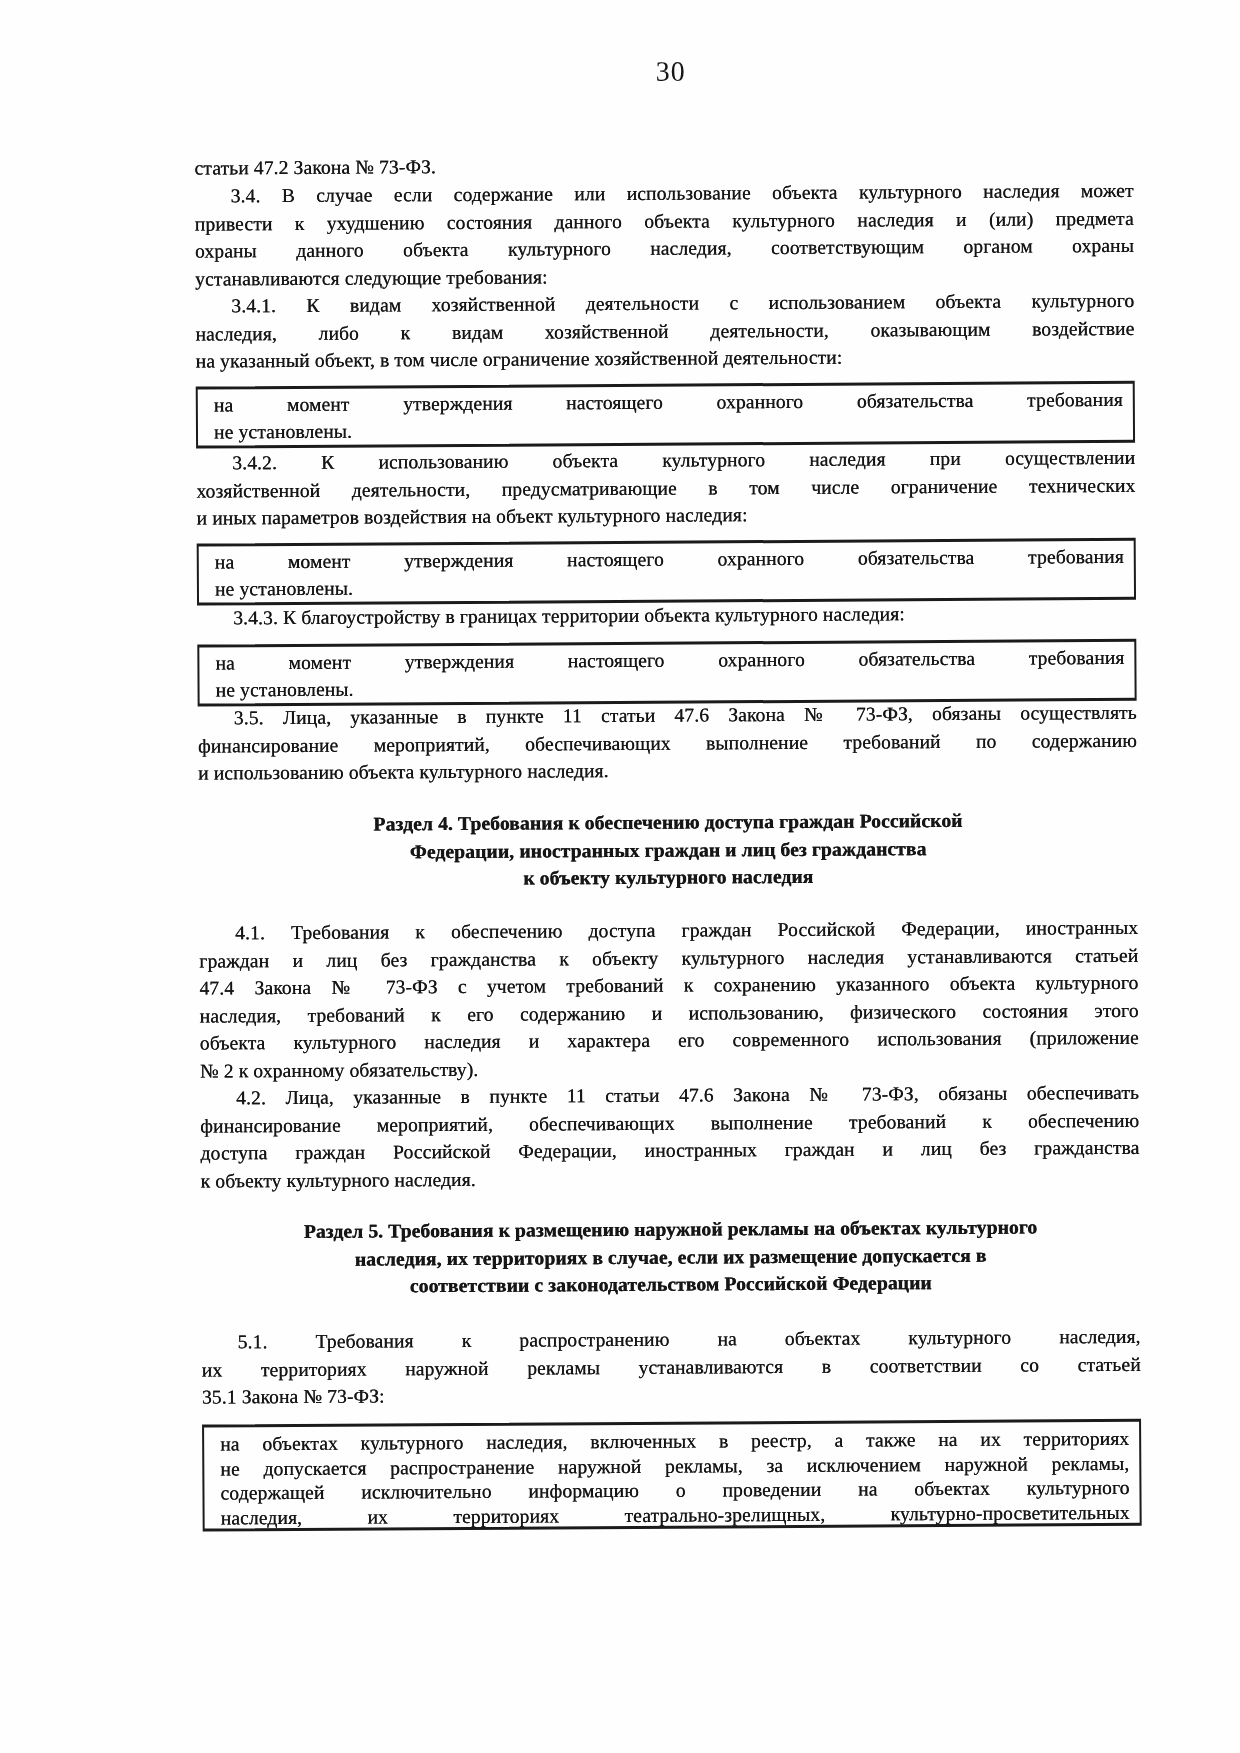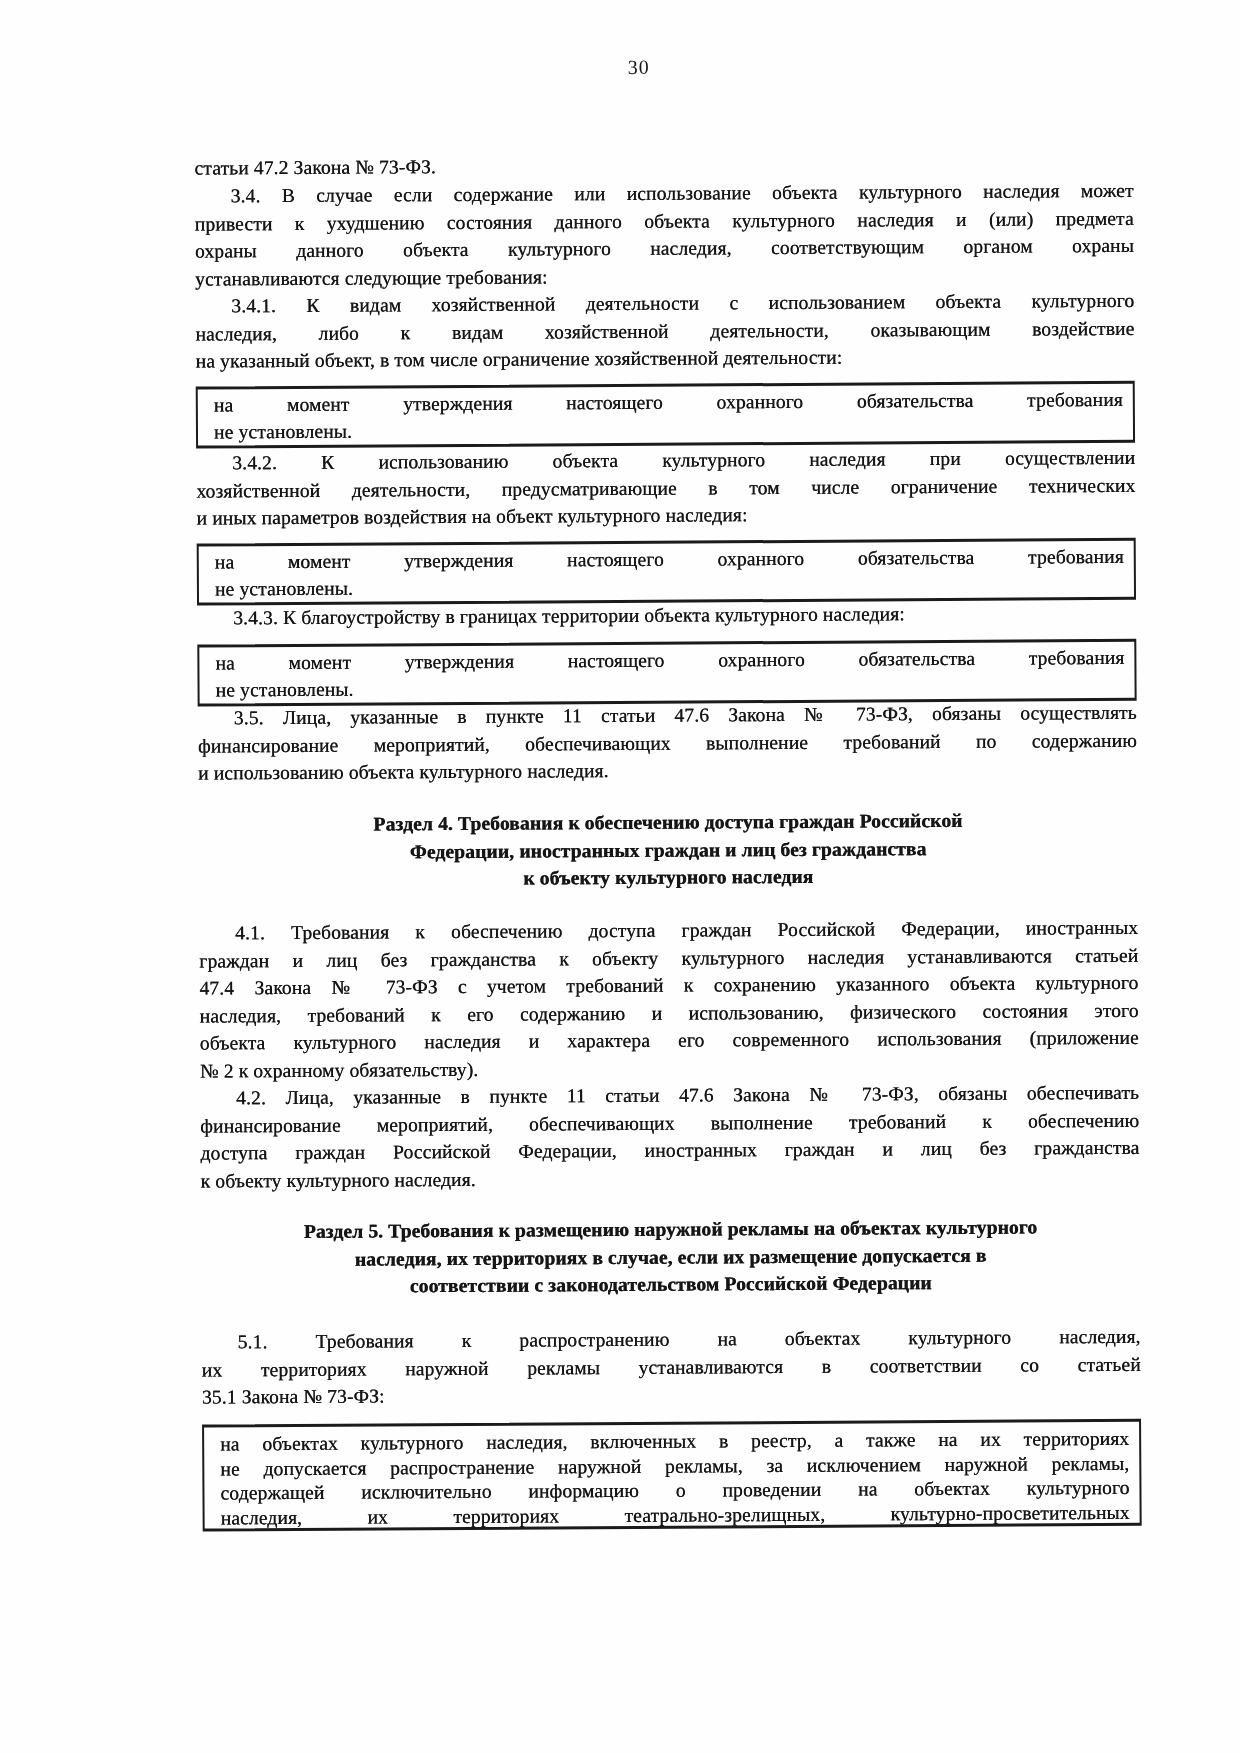--- a/index.html
+++ b/index.html
@@ -3,21 +3,21 @@
 <meta charset="utf-8">
 <style>
   html,body{margin:0;padding:0;background:#e8e8e8;}
   .page{
     position:relative;width:1240px;height:1753px;background:#fefefe;
     font-family:"Liberation Serif","DejaVu Serif",serif;color:#161616;
     overflow:hidden;margin:0 auto;
   }
   .content{position:absolute;left:0;top:0;width:1240px;height:1753px;
     transform:rotate(-0.35deg);transform-origin:620px 760px;}
-  .pnum{position:absolute;top:56px;left:632px;font-size:20px;letter-spacing:1px;}
+  .pnum{position:absolute;top:56px;left:660px;font-size:28px;letter-spacing:1px;}
   .blk{position:absolute;left:198px;width:939px;font-size:19.5px;line-height:27.5px;
     letter-spacing:0.15px;text-shadow:0.3px 0 0 currentColor;}
   .blk div{min-height:27.5px;}
   .jl{text-align:justify;text-align-last:justify;}
   .ll{text-align:left;}
   .ind{text-indent:36px;}
   .heading{font-weight:bold;text-align:center;text-shadow:0.5px 0 0 currentColor;}
   .reqbox{box-sizing:border-box;height:62px;border:2px solid #1b1b1b;
     border-top-width:3px;border-bottom-width:3px;padding:2px 10px 2px 16px;}
   .reqbox div{line-height:27px;min-height:27px;}

